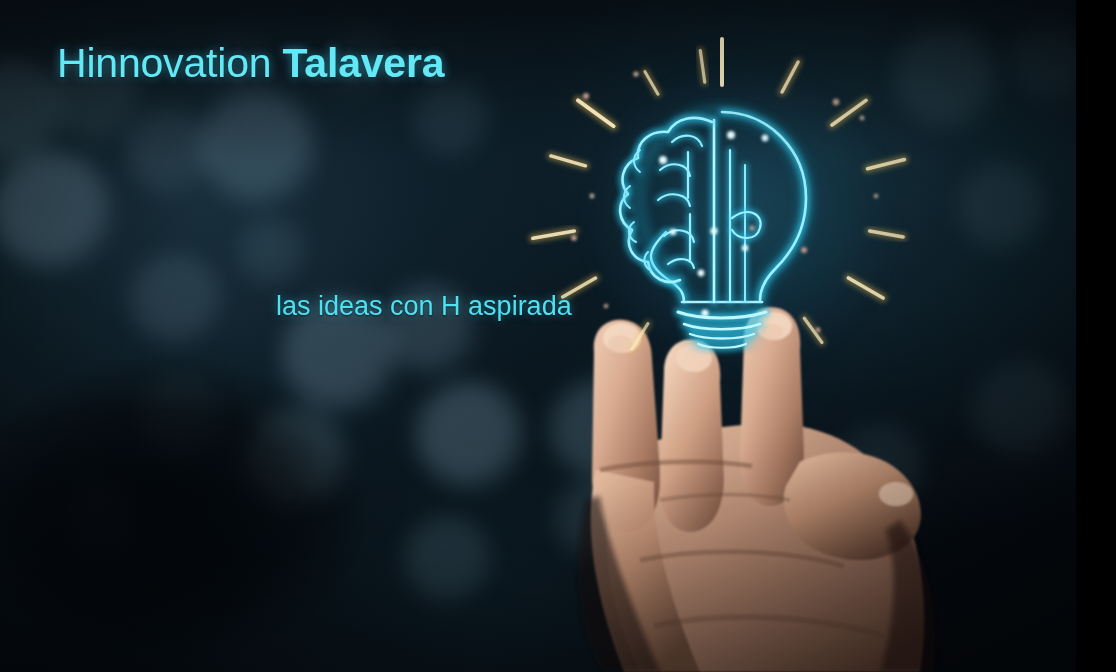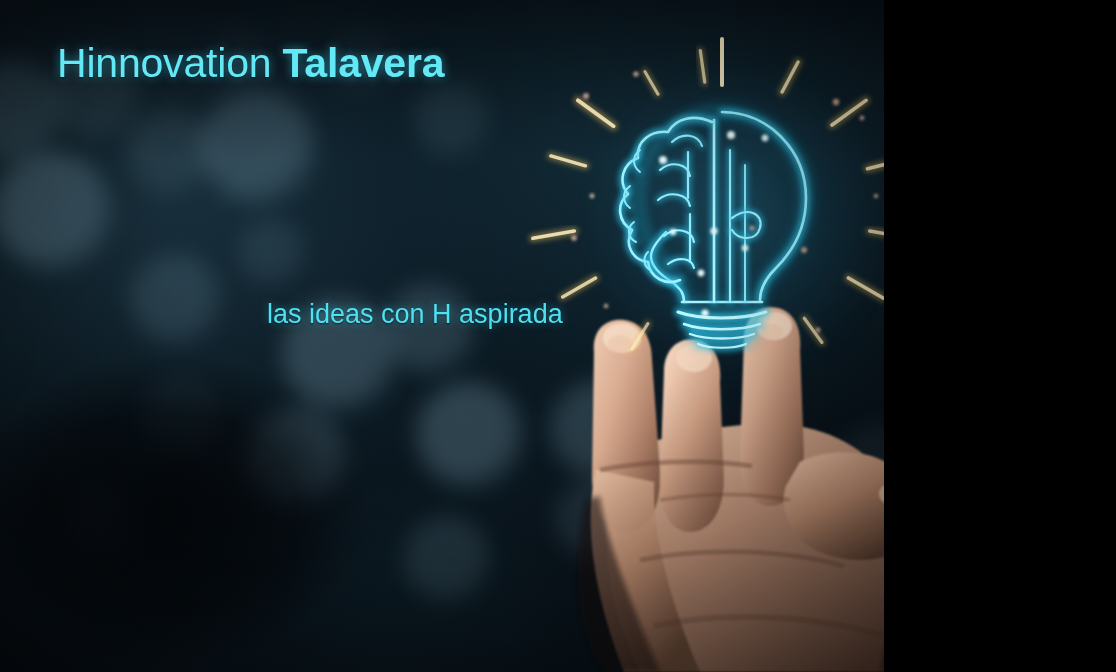--- a/index.html
+++ b/index.html
@@ -3,21 +3,21 @@
 <meta charset="utf-8">
 <title>Hinnovation Talavera</title>
 <style>
   html, body {
     margin: 0;
     padding: 0;
     background: #000;
   }
   #stage {
     position: relative;
-    width: 884px;
+    width: 1076px;
     height: 672px;
     overflow: hidden;
     font-family: "Liberation Sans", sans-serif;
     background: #0f172a;
   }
 
   
   .bg-base {
     position: absolute;
     inset: 0;
@@ -87,21 +87,21 @@
 
   .tag {
     position: absolute;
     top: 291px;
     font-size: 27px;
     font-weight: 400;
     white-space: nowrap;
     color: #4fe0f2;
     text-shadow: 0 0 8px rgba(60,210,240,0.5), 0 1px 2px rgba(0,0,0,0.8);
   }
-  .tag-left  { left: 267px; margin-top: 8px; }
+  .tag-left  { left: 276px; }
   .tag-right { left: 843px; }
 </style>
 </head>
 <body>
 
 <div id="stage">
 
   <div class="bg-base"></div>
   <div id="bokeh-layer">
       <div class="bokeh" style="left: -40px; top: 60px; width: 104px; height: 104px; background: radial-gradient(circle at 45% 42%, rgb(143, 182, 200) 0%, rgb(143, 182, 200) 52%, rgba(100, 140, 160, 0.35) 76%, rgba(60, 90, 110, 0) 100%); opacity: 0.22;"></div>

